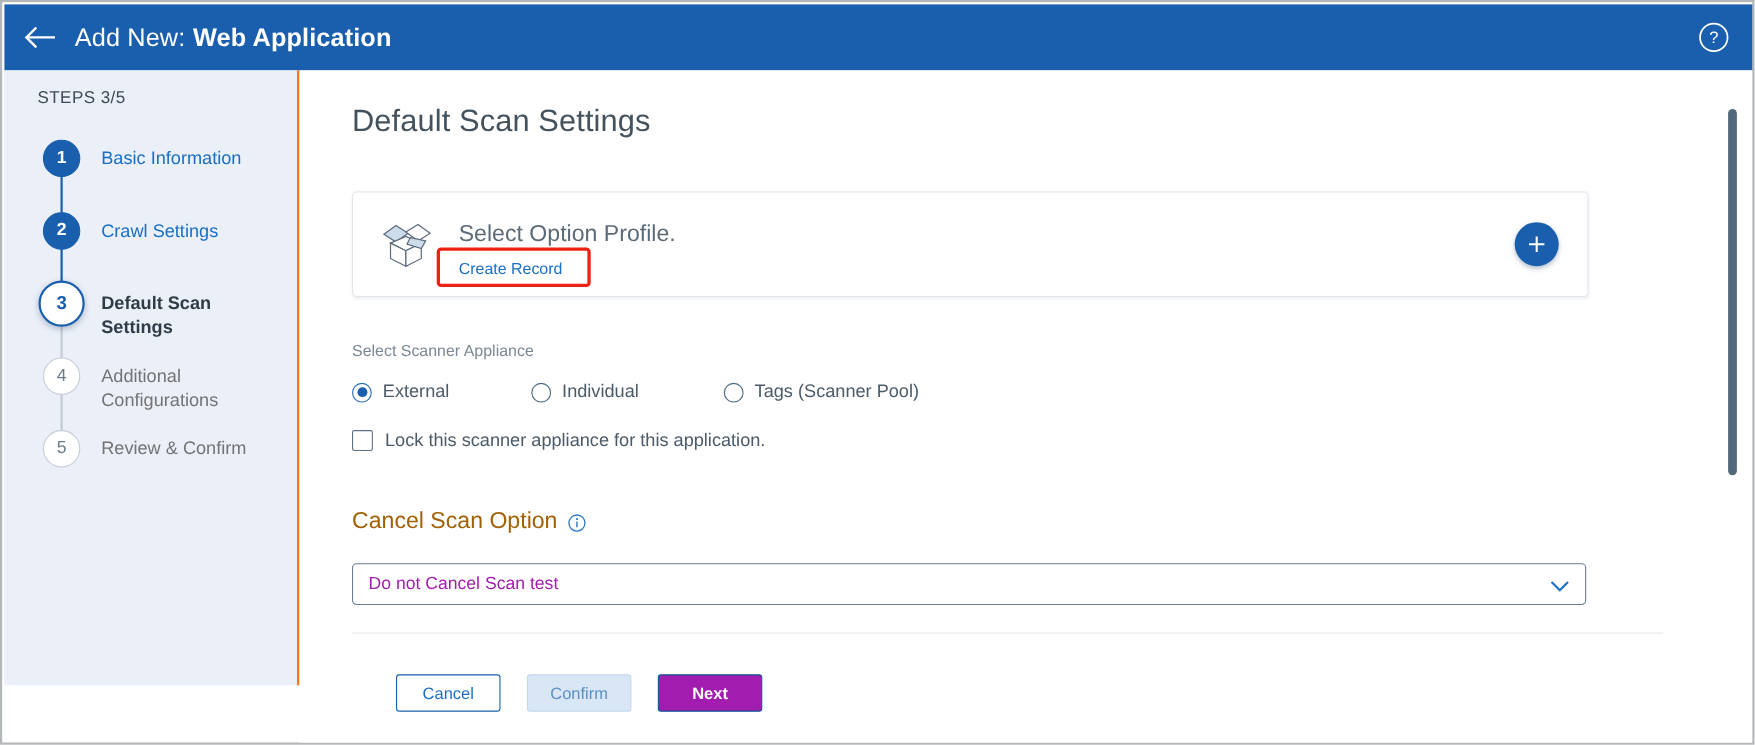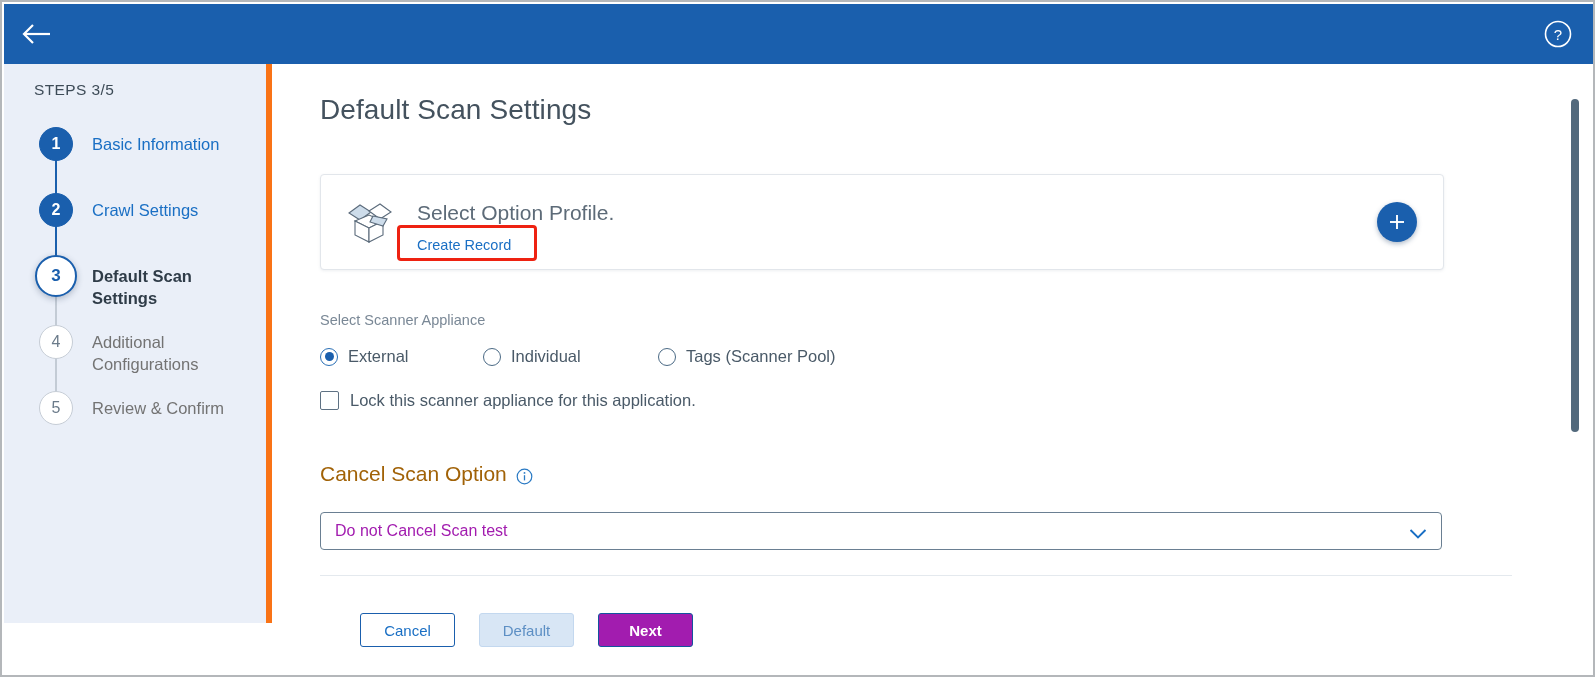--- a/index.html
+++ b/index.html
@@ -64,21 +64,21 @@
     cursor: pointer;
   }
 
   
   .sidebar {
     position: absolute;
     left: 2px; top: 62px;
     width: 268px;
     height: 559px;
     background: #eaeff8;
-    border-right: 6px solid #f97316;
+    border-right: 2px solid #f97316;
     box-sizing: border-box;
   }
   .steps-label {
     position: absolute;
     left: 30px;
     top: 17px;
     font-size: 15.5px;
     color: #3d4b57;
     letter-spacing: .4px;
     font-family: "Liberation Sans", sans-serif;
@@ -414,20 +414,23 @@
 <body>
 
 <div class="app-frame">
 
   <div class="header">
     <div class="back-arrow">
       <svg width="34" height="34" viewBox="0 0 34 34">
         <line x1="4" y1="17" x2="30" y2="17" stroke="#ffffff" stroke-width="2.2"></line>
         <polyline points="13,8 4,17 13,26" fill="none" stroke="#ffffff" stroke-width="2.2"></polyline>
       </svg>
+    </div>
+    <div class="header-title">
+      <span>Add New:</span><span class="strong">Web Application</span>
     </div>
     <div class="help-icon">
       <svg width="30" height="30" viewBox="0 0 30 30">
         <circle cx="15" cy="15" r="12.5" fill="none" stroke="#ffffff" stroke-width="1.6"></circle>
         <text x="15" y="20.5" text-anchor="middle" font-family="Liberation Sans, sans-serif" font-size="15" fill="#ffffff">?</text>
       </svg>
     </div>
   </div>
 
   <div class="sidebar">
@@ -544,21 +547,21 @@
         <svg width="18" height="11" viewBox="0 0 18 11">
           <polyline points="1.5,1.5 9,9 16.5,1.5" fill="none" stroke="#1a6fc4" stroke-width="1.9"></polyline>
         </svg>
       </span>
     </div>
 
     <div class="divider"></div>
 
     <div class="button-row">
       <div class="btn btn-cancel">Cancel</div>
-      <div class="btn btn-previous">Default</div>
+      <div class="btn btn-previous">Confirm</div>
       <div class="btn btn-next">Next</div>
     </div>
 
     <div class="scroll-track">
       <div class="scroll-thumb"></div>
     </div>
 
   </div>
 </div>
 

